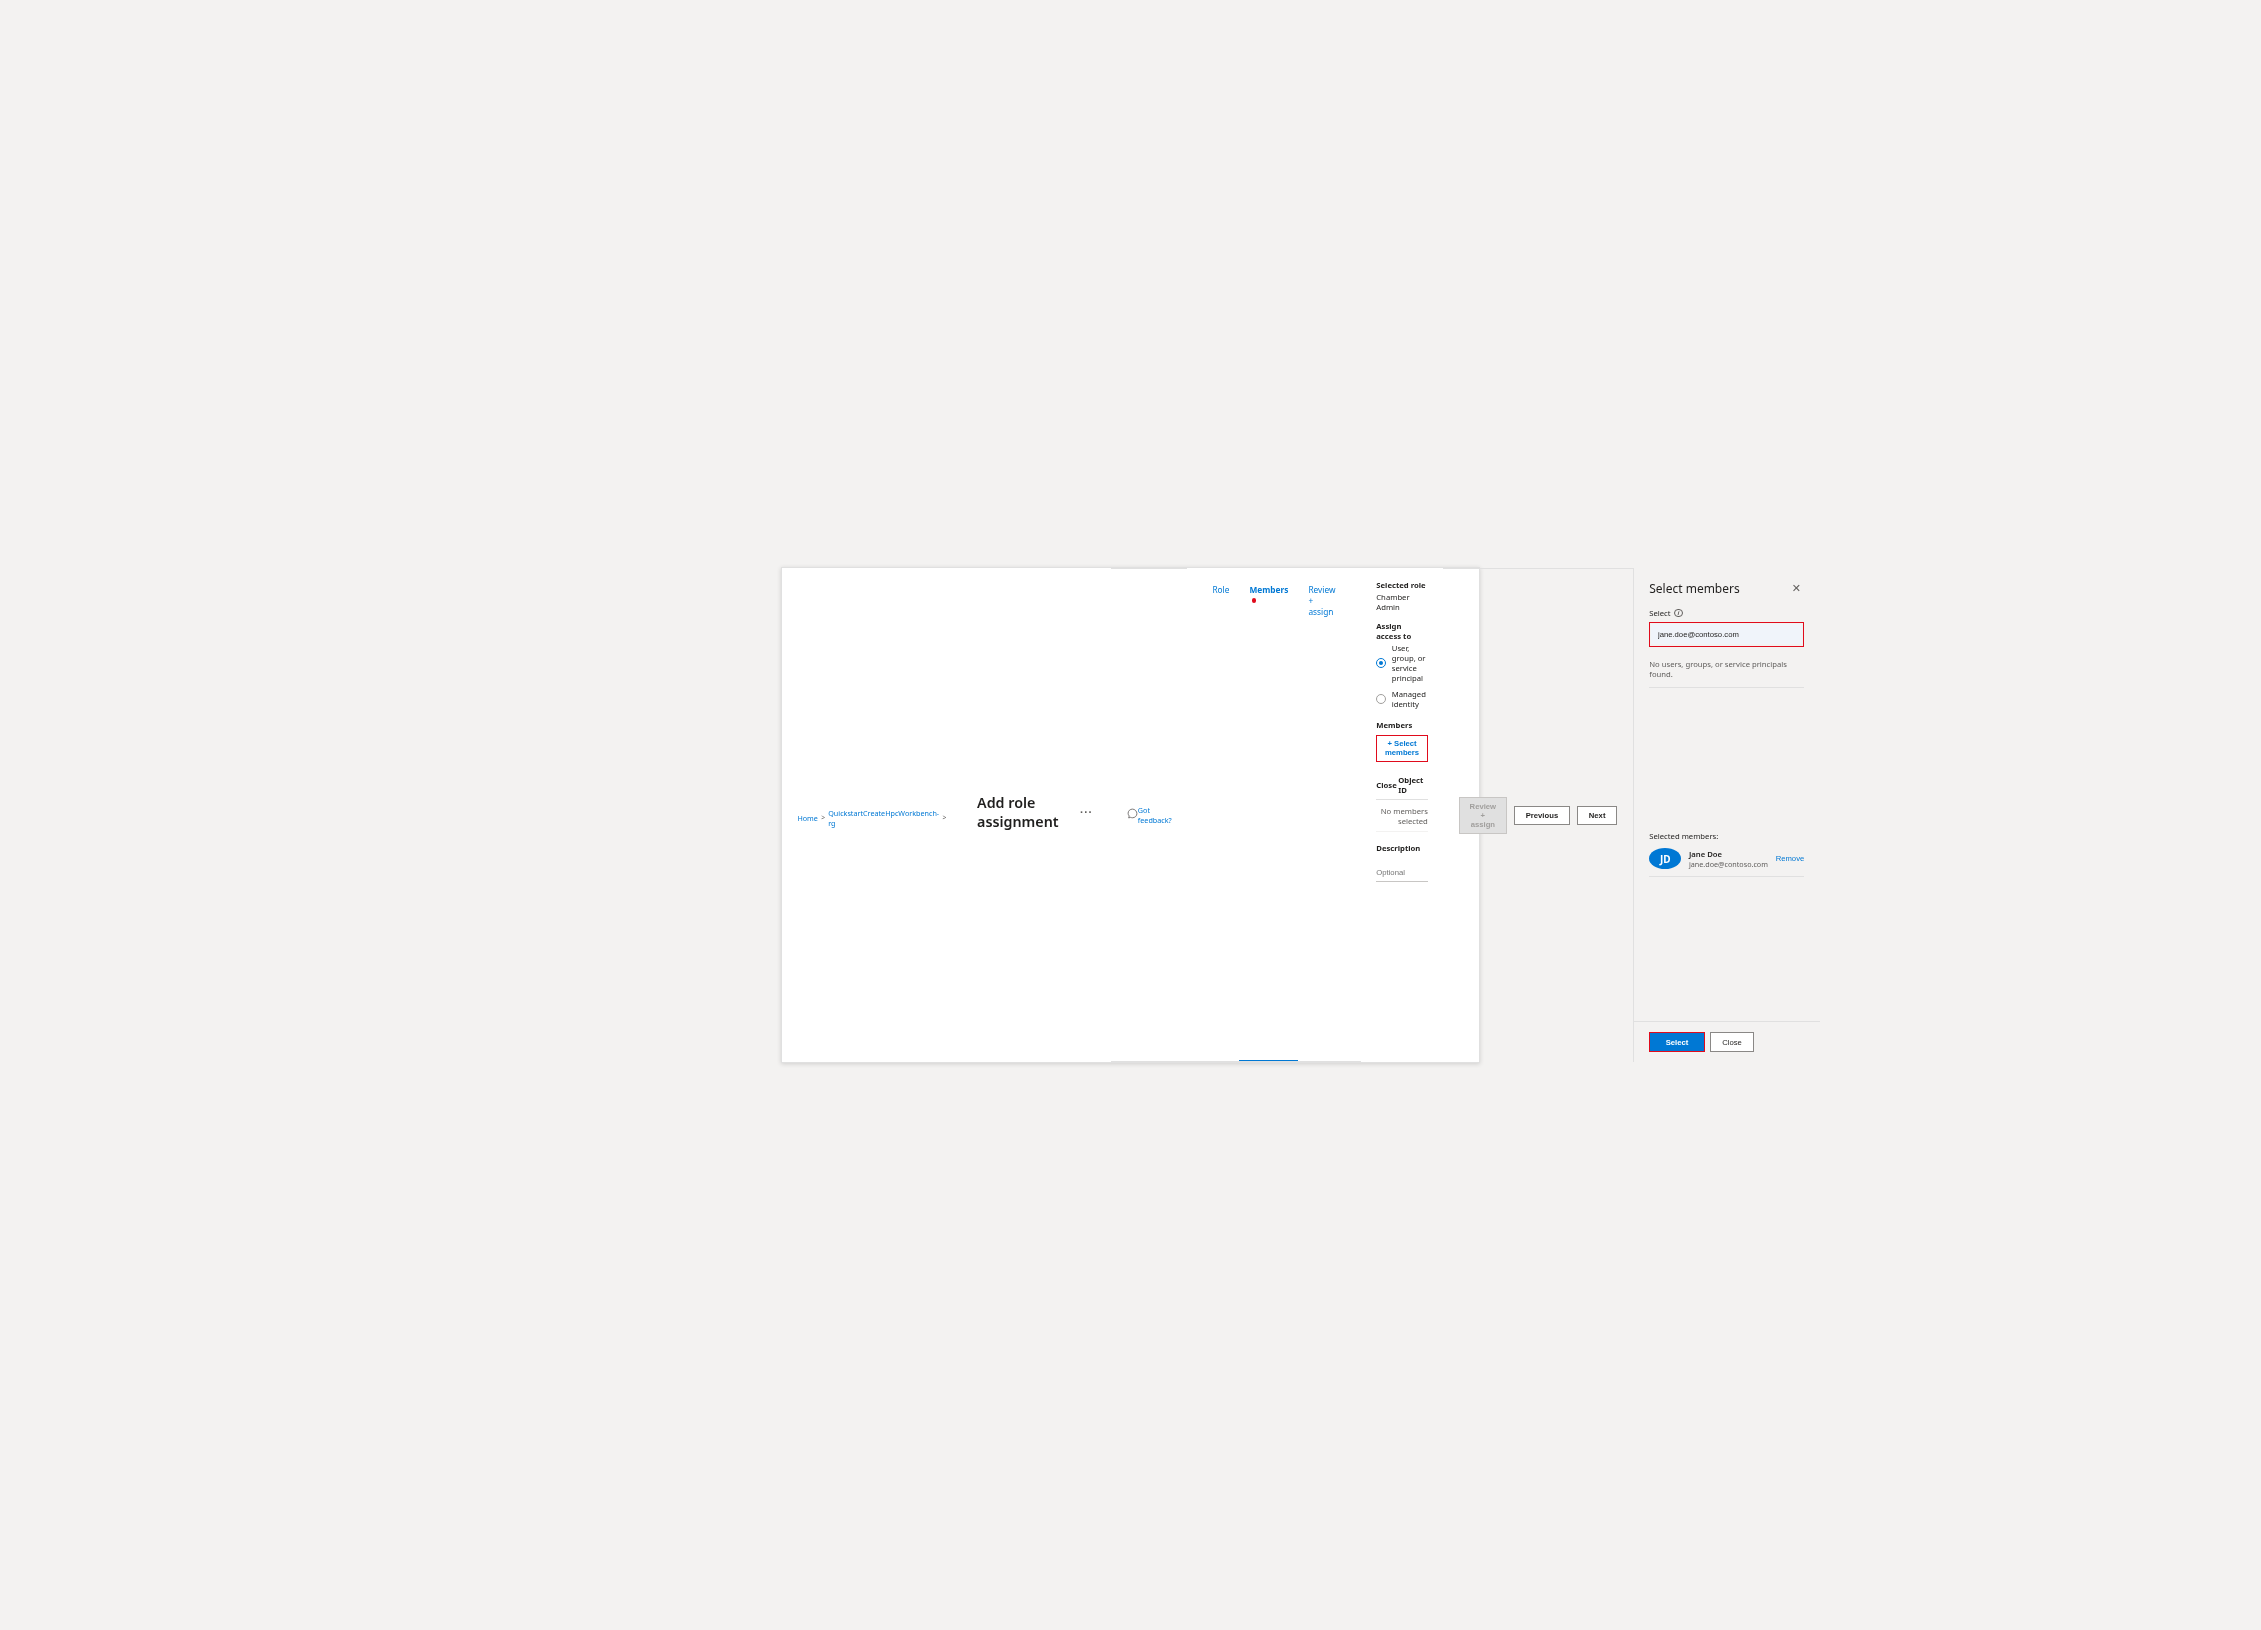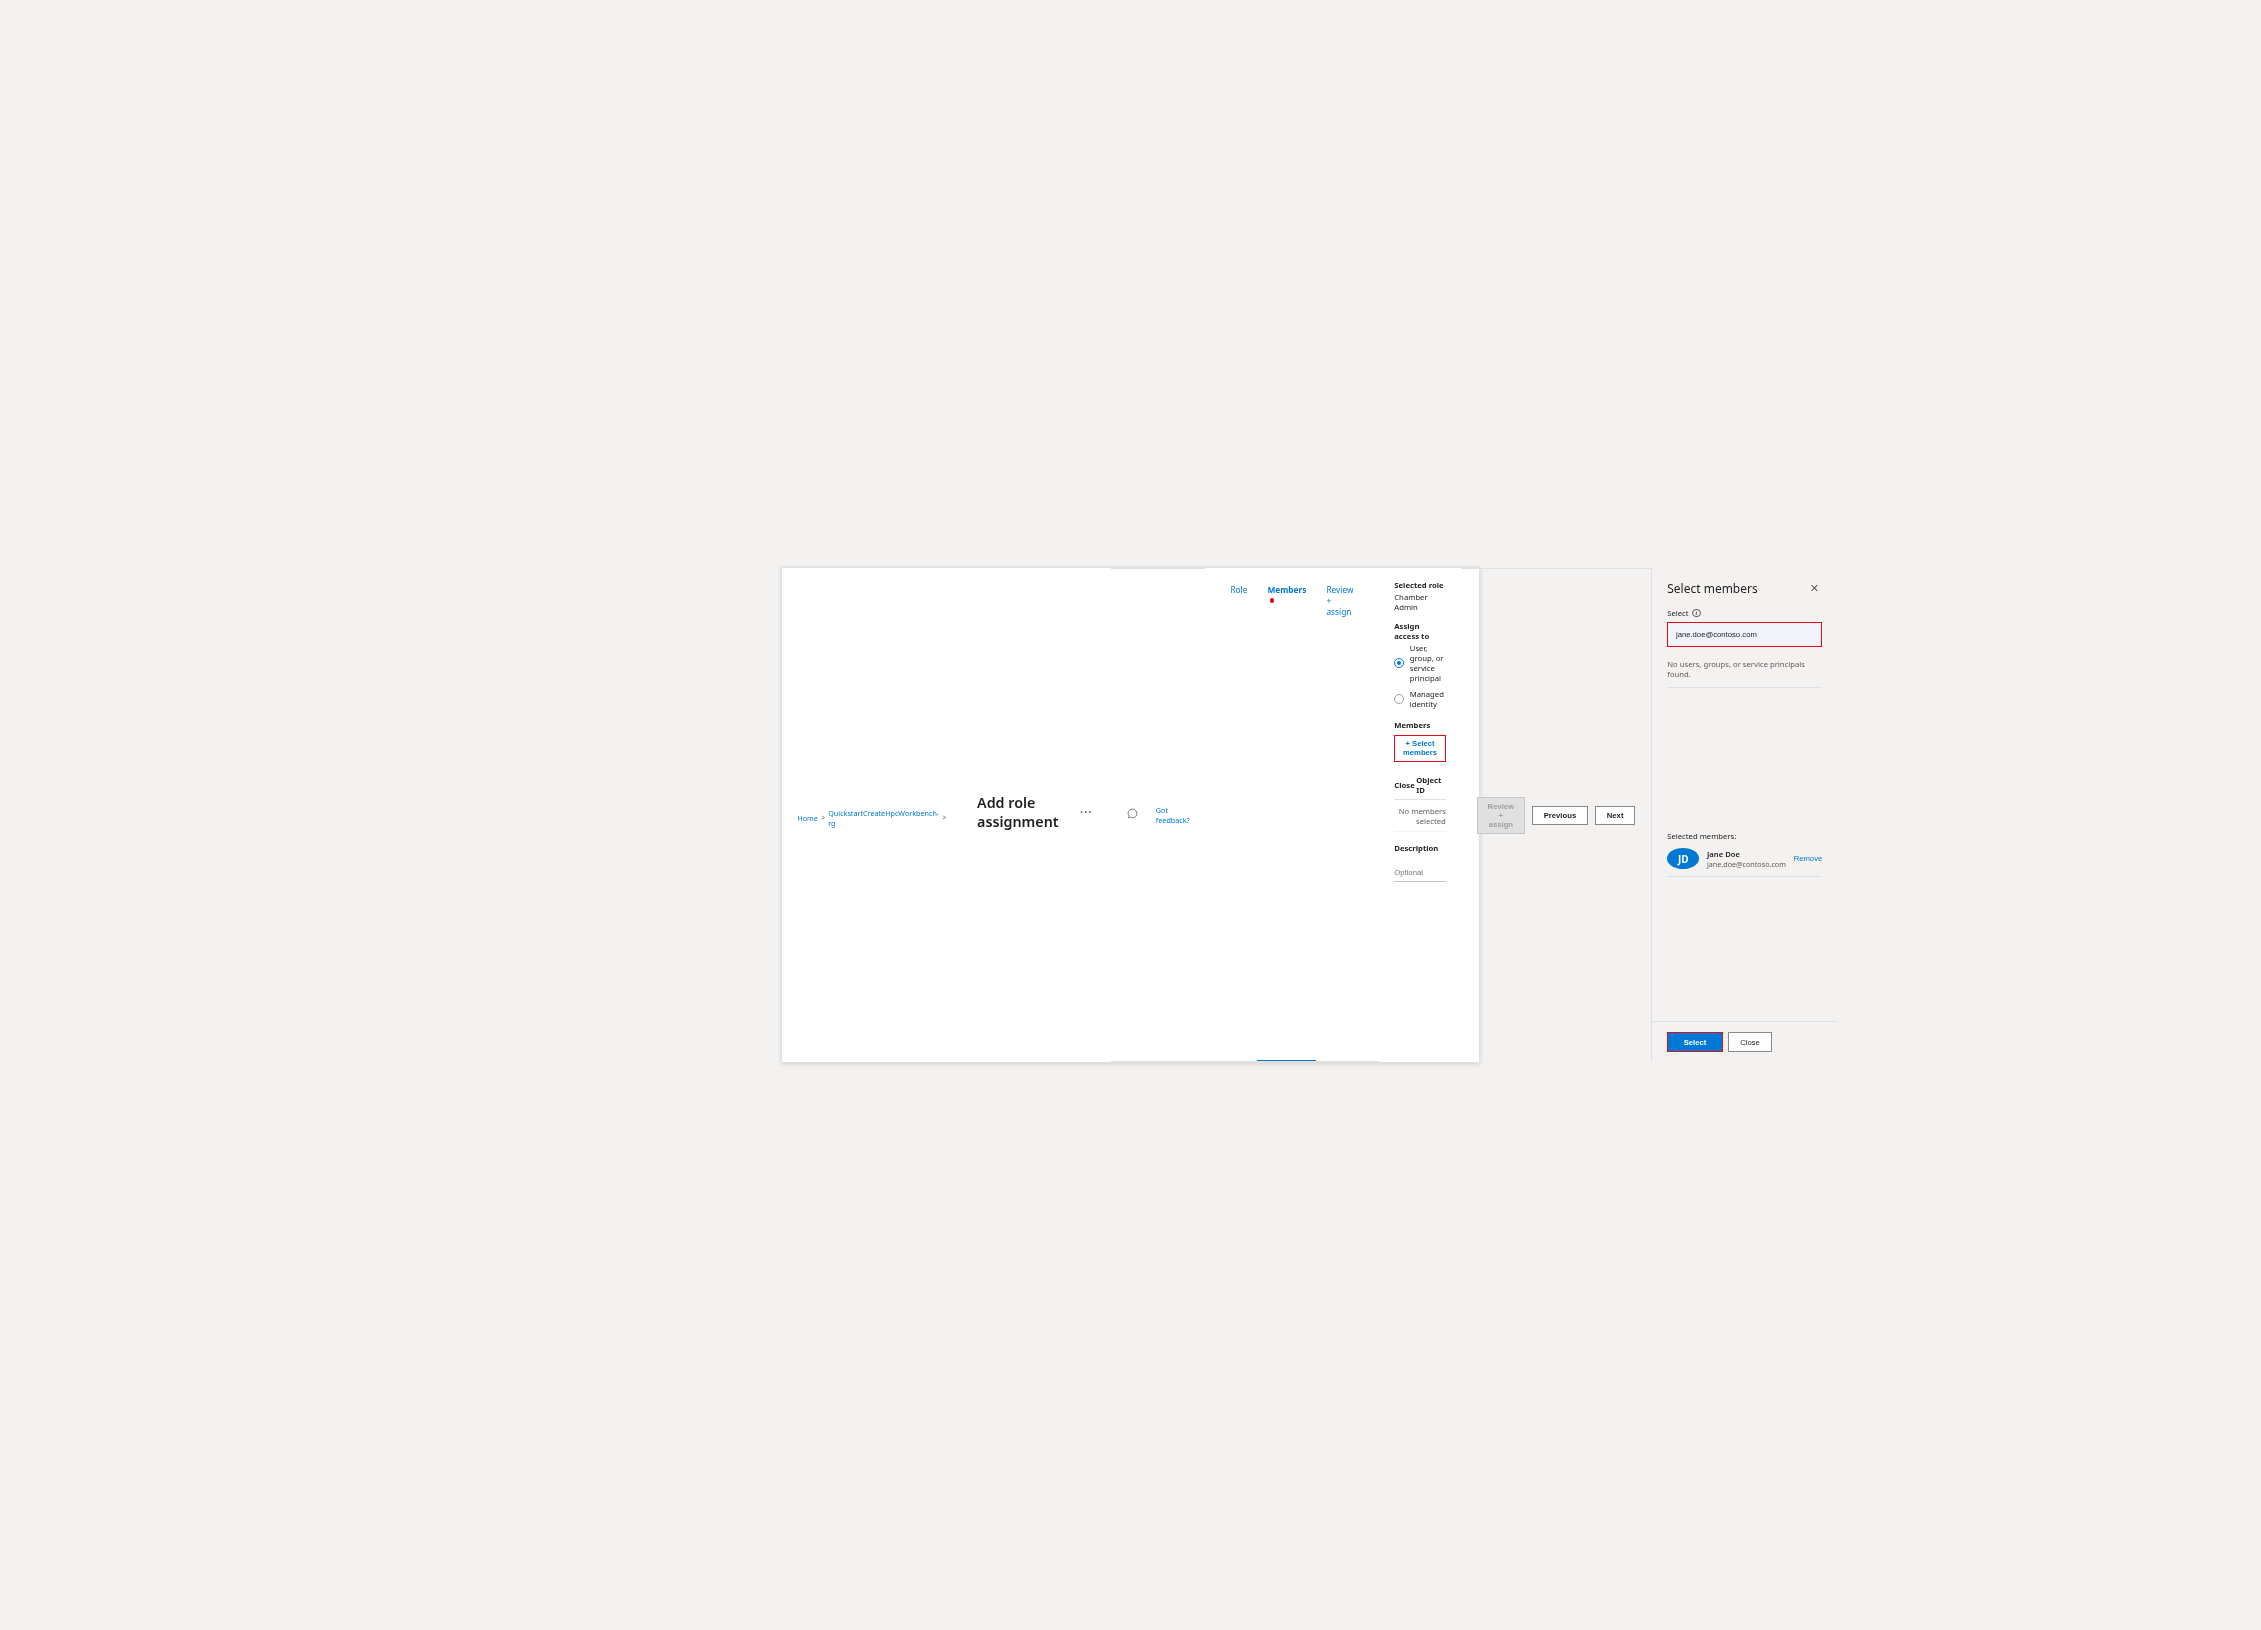--- a/index.html
+++ b/index.html
@@ -64,21 +64,21 @@
       cursor: pointer;
       color: #605e5c;
       font-size: 11px;
       font-weight: 700;
       letter-spacing: 0.6px;
       padding: 1.1px 3.3px;
     }
     .feedback-bar {
       display: flex;
       align-items: center;
-      gap: 18px;
+      gap: 0;
       padding: 6.6px 15.4px;
       border-top: 0.6px solid #e0e0e0;
       border-bottom: 0.6px solid #e0e0e0;
       color: #0078d4;
       font-size: 7.2px;
       cursor: pointer;
       justify-content: flex-end;
     }
     .feedback-icon {
       font-size: 10px;

